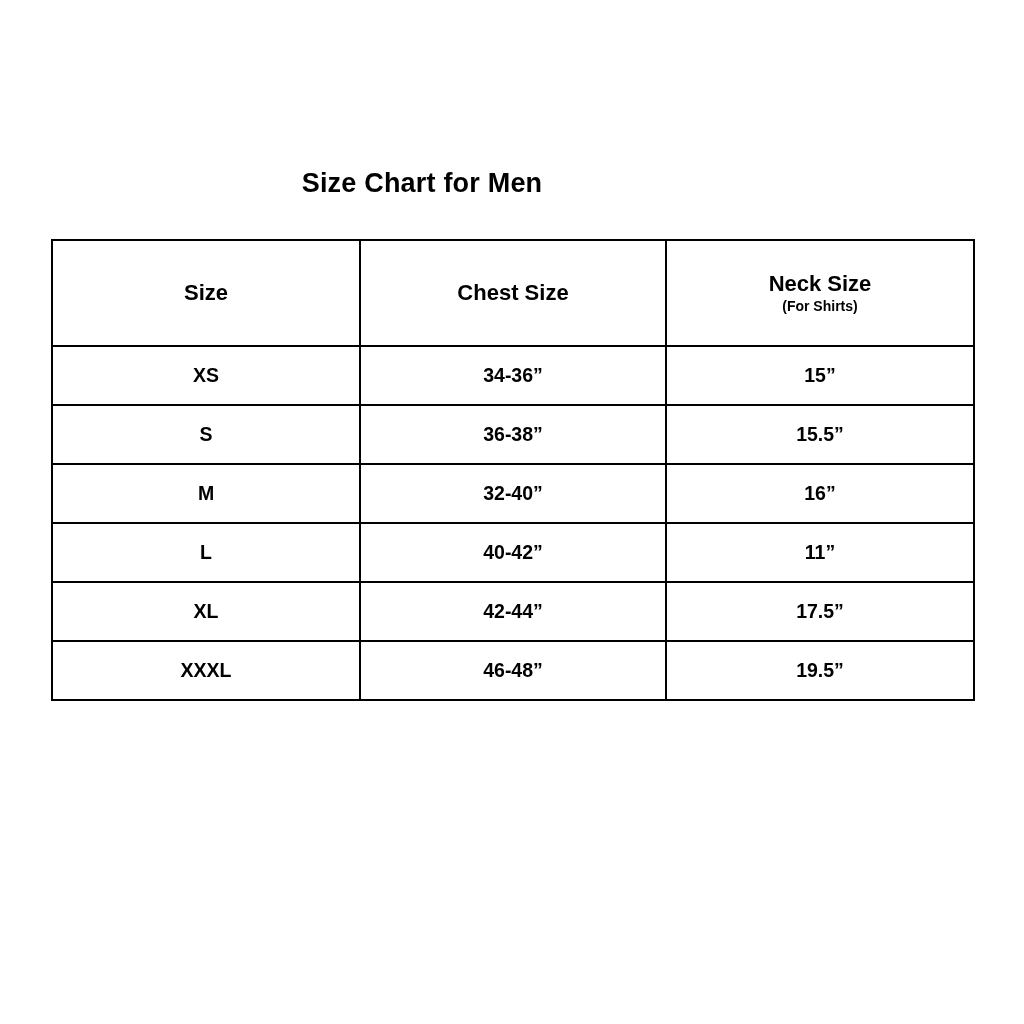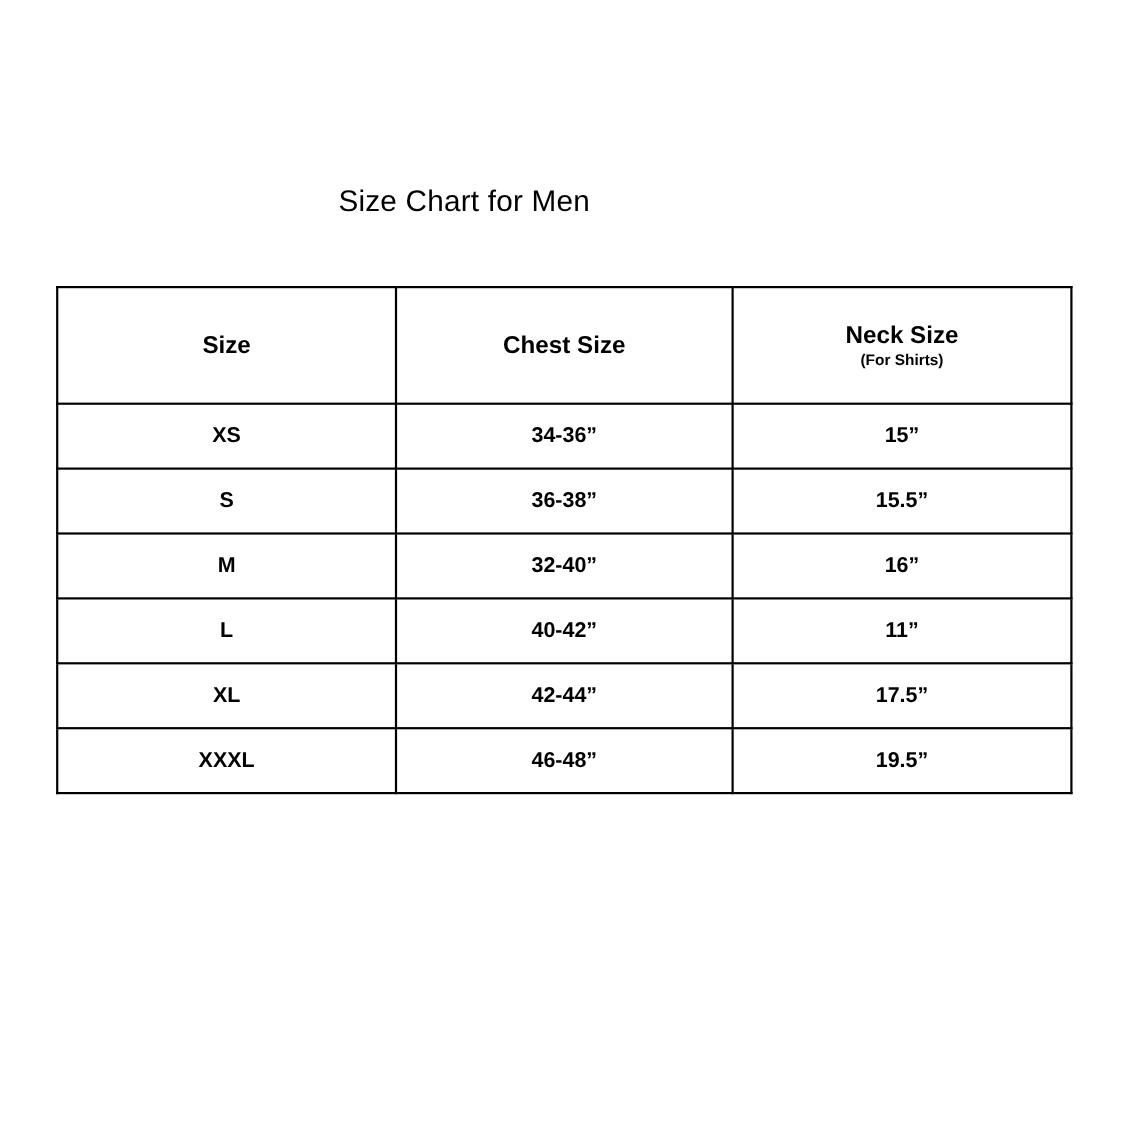--- a/index.html
+++ b/index.html
@@ -20,29 +20,28 @@
     height: 1024px;
     box-sizing: border-box;
   }
   .chart-title {
     position: absolute;
     top: 168px;
     left: 0;
     width: 844px;
     text-align: center;
     font-size: 27px;
-    font-weight: normal;
+    font-weight: bold;
     letter-spacing: 0.2px;
   }
   .table-wrap {
     position: absolute;
     left: 51px;
     top: 239px;
     width: 922px;
-    margin-top: 21px;
   }
   table.size-table {
     border-collapse: collapse;
     width: 922px;
     table-layout: fixed;
   }
   table.size-table td,
   table.size-table th {
     border: 2px solid #000000;
     text-align: center;

